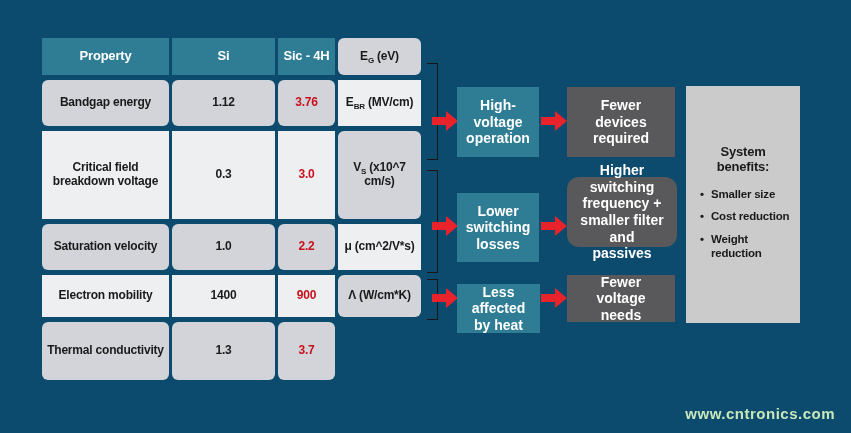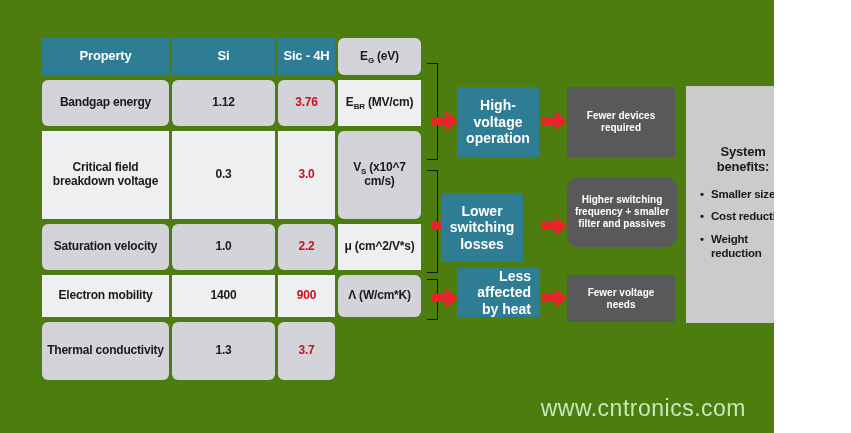--- a/index.html
+++ b/index.html
@@ -1,17 +1,17 @@
 <!DOCTYPE html>
 <html><head>
 <meta charset="utf-8">
 <style>
   html,body{margin:0;padding:0;background:#ffffff;}
   .canvas{
-    position:relative;width:774px;height:433px;background:#4d7c0f;overflow:hidden;
+    position:relative;width:851px;height:433px;background:#0c4a6e;overflow:hidden;
     font-family:"Liberation Sans",sans-serif;color:#1a1a1a;
   }
   
   .ptable{
     position:absolute;left:42px;top:38px;width:379px;
     display:grid;
     grid-template-columns:127px 103px 57px 83px;
     grid-template-rows:37px 46px 88px 46px 42px 58px;
     column-gap:3px;row-gap:5px;
   }
@@ -37,37 +37,37 @@
   .arrow .head{
     position:absolute;left:14px;top:0;width:0;height:0;
     border-top:10px solid transparent;border-bottom:10px solid transparent;border-left:12px solid #E8232B;
   }
   
   .box{
     position:absolute;display:flex;align-items:center;justify-content:center;text-align:center;
     color:#ffffff;font-weight:bold;line-height:1.18;box-sizing:border-box;
   }
   .teal{background:#2E7D94;font-size:14px;padding:0 9px;}
-  .dark{background:#59585A;font-size:10px;padding:0 6px;}
+  .dark{background:#59585A;font-size:14px;padding:0 12px;}
   
   .panel{position:absolute;left:686px;top:86px;width:114px;height:237px;background:#CBCBCB;box-sizing:border-box;}
   .panel-title{
     margin:58px auto 0 auto;width:90px;text-align:center;
     font-weight:bold;font-size:13px;line-height:1.18;letter-spacing:-0.2px;
   }
   .panel-list{margin:13px 0 0 0;padding:0 0 0 14px;list-style:none;}
   .panel-list li{
     position:relative;padding-left:11px;max-width:80px;
     font-weight:bold;font-size:11.5px;line-height:1.2;letter-spacing:-0.2px;margin-bottom:9px;
   }
   .panel-list li .dot{position:absolute;left:0;top:0;}
   
   .watermark{
-    position:absolute;right:28px;bottom:11px;
-    color:#C8E8BA;font-size:23px;letter-spacing:0.5px;font-weight:normal;
+    position:absolute;right:16px;bottom:11px;
+    color:#C8E8BA;font-size:15px;letter-spacing:0.5px;font-weight:bold;
   }
 </style>
 </head>
 <body>
 
 <div class="canvas">
 
   <div class="ptable">
     <div class="cell hcell">Property</div>
     <div class="cell hcell">Si</div>
@@ -120,22 +120,22 @@
   <div class="arrow" style="left:432px;top:216px;">
       <div class="shaft"></div>
       <div class="head"></div>
     </div>
   <div class="arrow" style="left:432px;top:288px;">
       <div class="shaft"></div>
       <div class="head"></div>
     </div>
 
   <div class="box teal" style="left:457px;top:87px;width:82px;height:70px;">High-voltage operation</div>
-  <div class="box teal" style="left:441px;top:193px;width:82px;height:69px;">Lower switching losses</div>
-  <div class="box teal" style="left:457px;top:268px;width:83px;height:49px;text-align:right;">Less affected by heat</div>
+  <div class="box teal" style="left:457px;top:193px;width:82px;height:69px;">Lower switching losses</div>
+  <div class="box teal" style="left:457px;top:284px;width:83px;height:49px;">Less affected by heat</div>
 
   <div class="arrow" style="left:541px;top:111px;">
       <div class="shaft"></div>
       <div class="head"></div>
     </div>
   <div class="arrow" style="left:541px;top:216px;">
       <div class="shaft"></div>
       <div class="head"></div>
     </div>
   <div class="arrow" style="left:541px;top:288px;">

